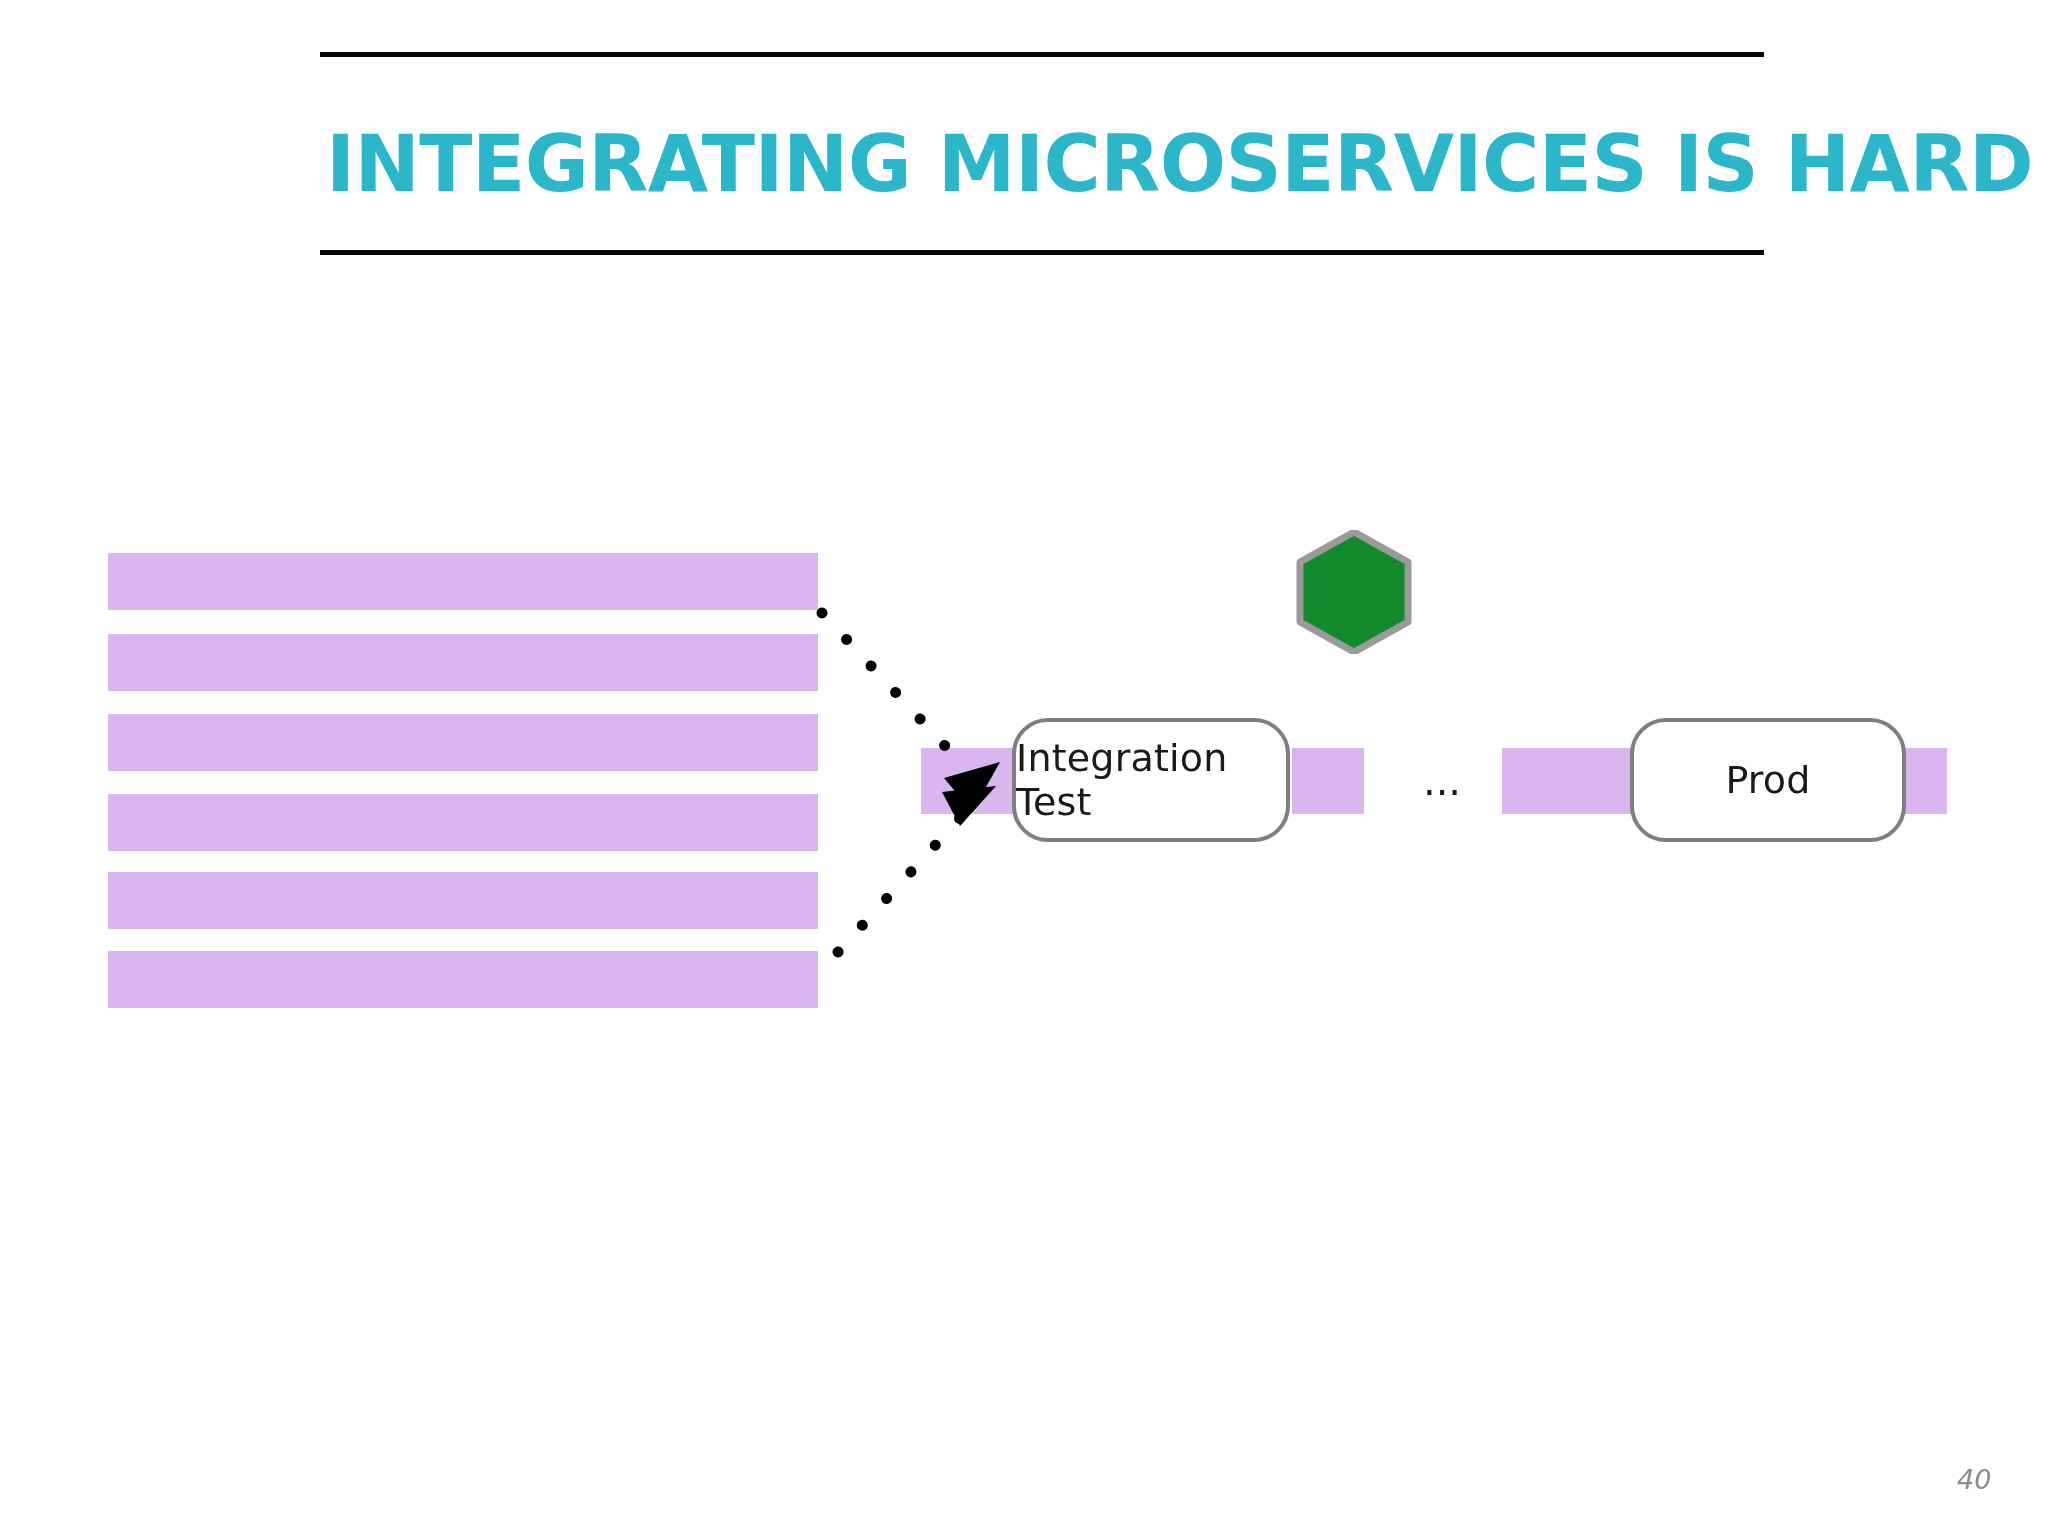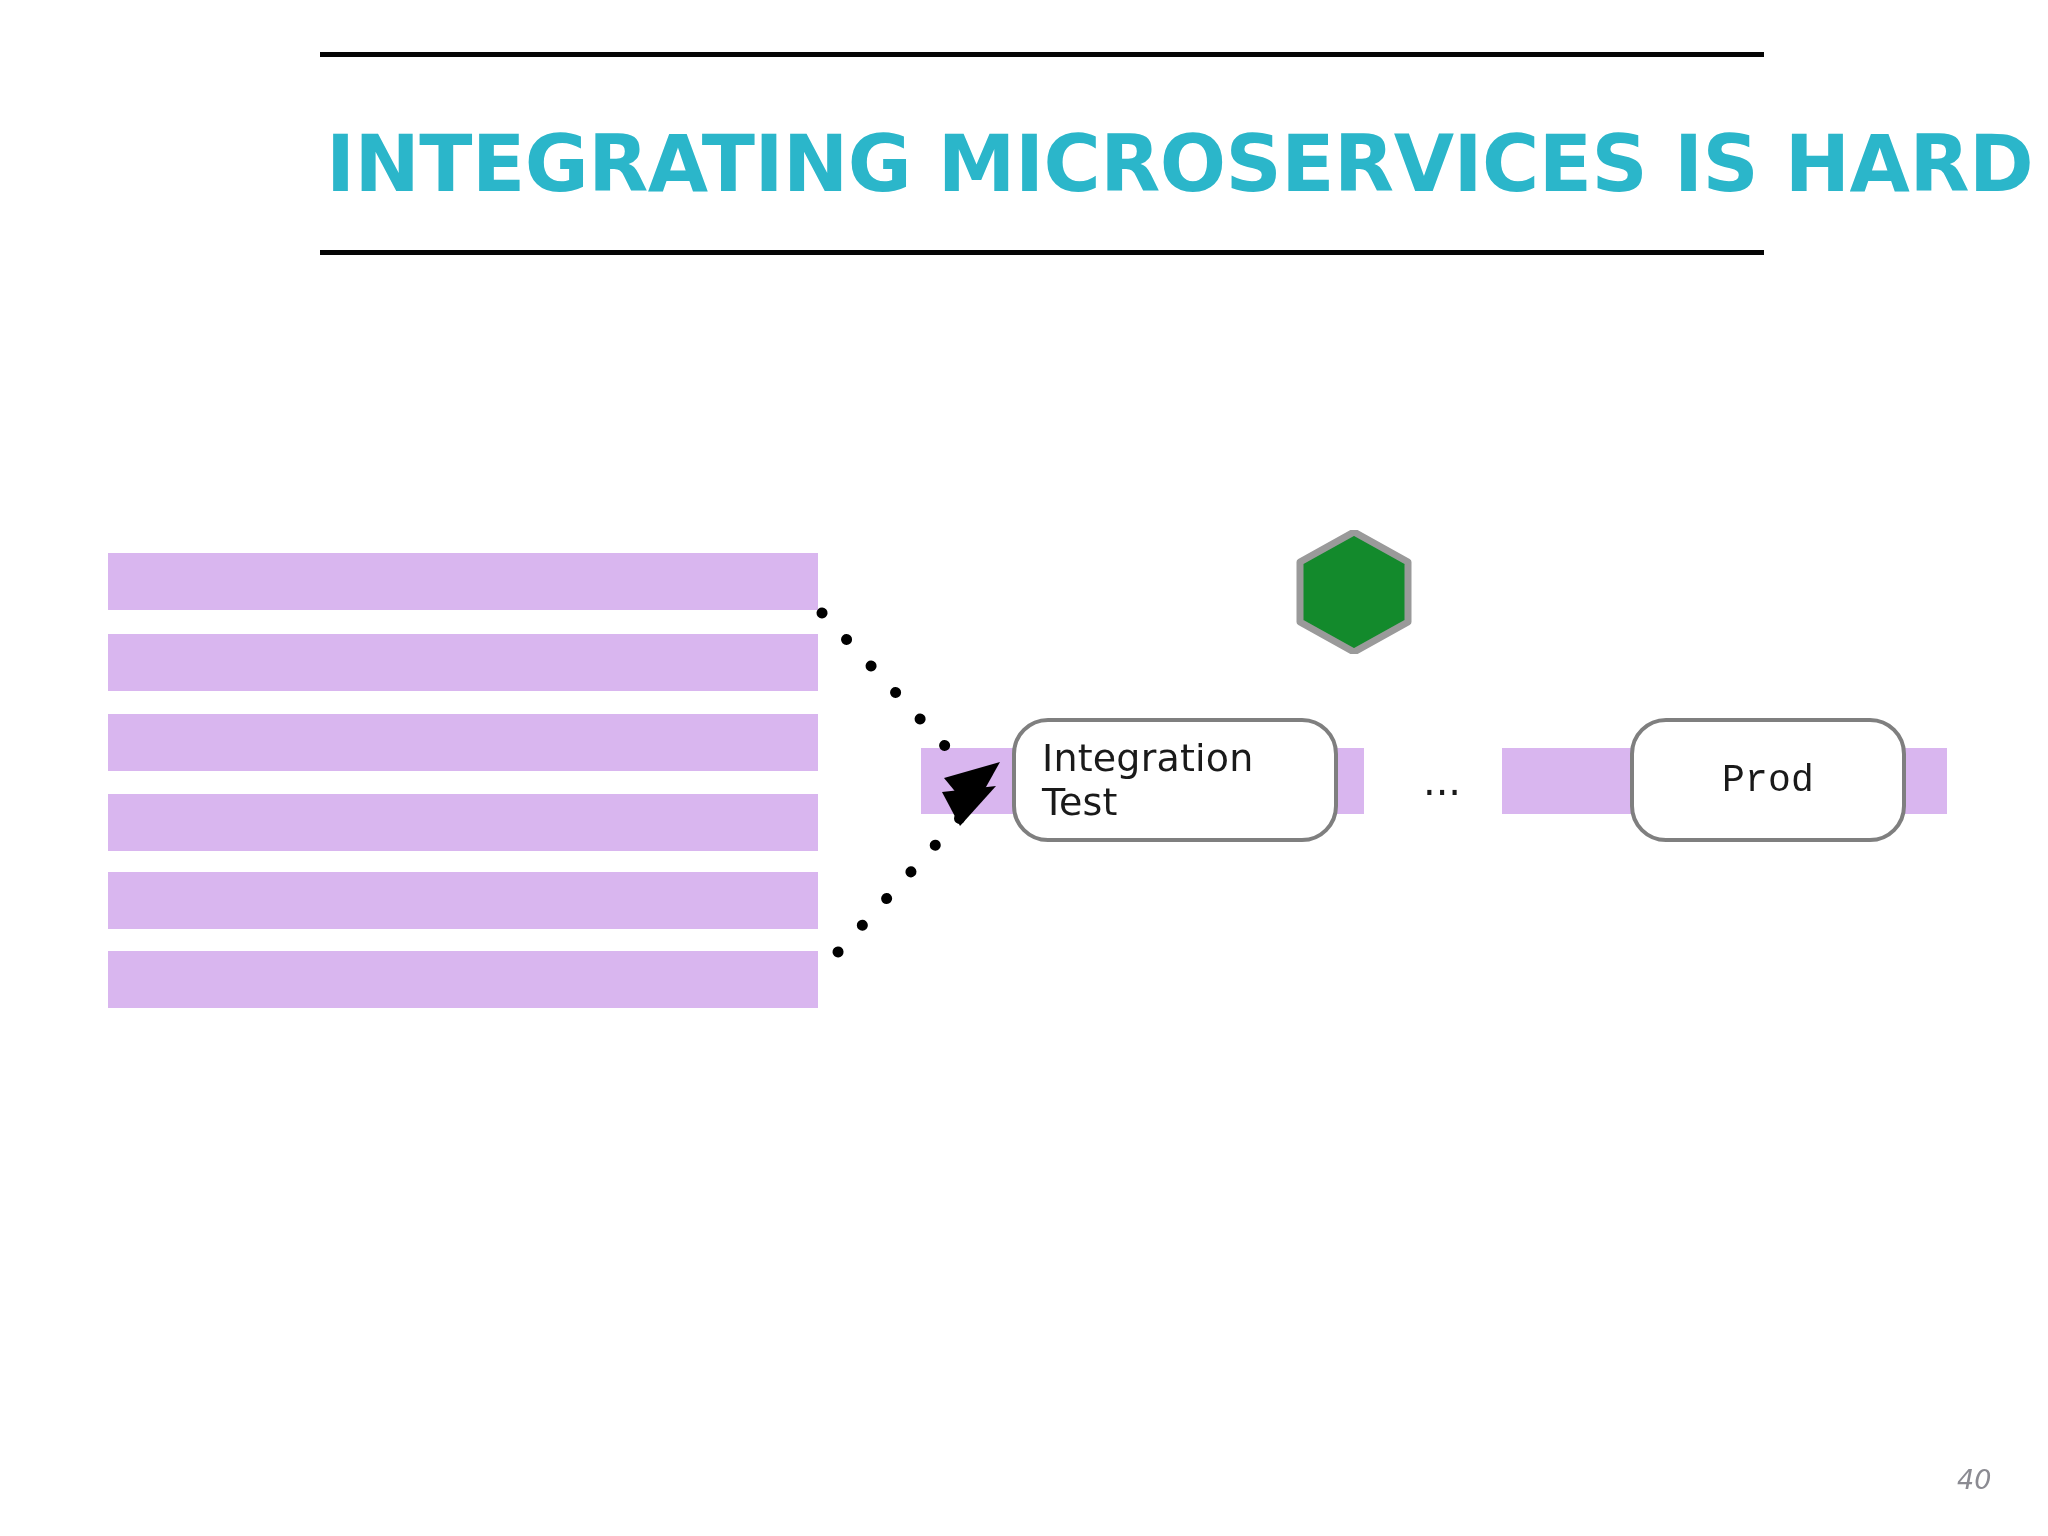--- a/index.html
+++ b/index.html
@@ -92,22 +92,22 @@
     box-sizing: border-box;
     display: flex;
     align-items: center;
     justify-content: center;
     font-family: "DejaVu Sans", sans-serif;
     font-size: 38px;
     font-weight: 400;
     color: #1a1a1a;
     letter-spacing: 0.2px;
   }
-  #stage-integration-test { left: 1012px; width: 326px; padding-left: 26px; }
-  #stage-prod            { left: 1630px; width: 276px; font-family: Liberation Mono, monospace; }
+  #stage-integration-test { left: 1012px; width: 278px; }
+  #stage-prod            { left: 1630px; width: 276px; }
 
   #pipeline-ellipsis {
     position: absolute;
     left: 1414px;
     top: 752px;
     width: 56px;
     height: 58px;
     line-height: 58px;
     text-align: center;
     font-family: "DejaVu Sans", sans-serif;

